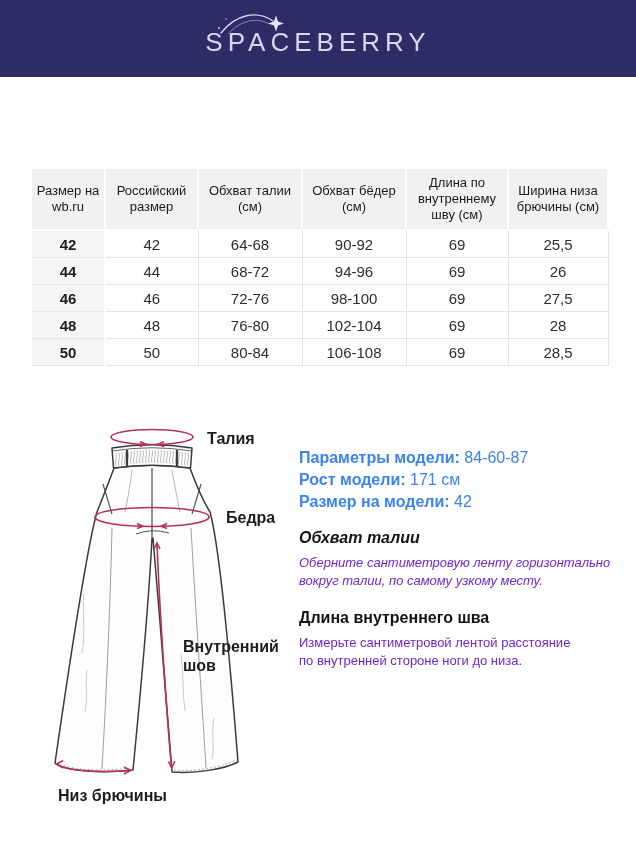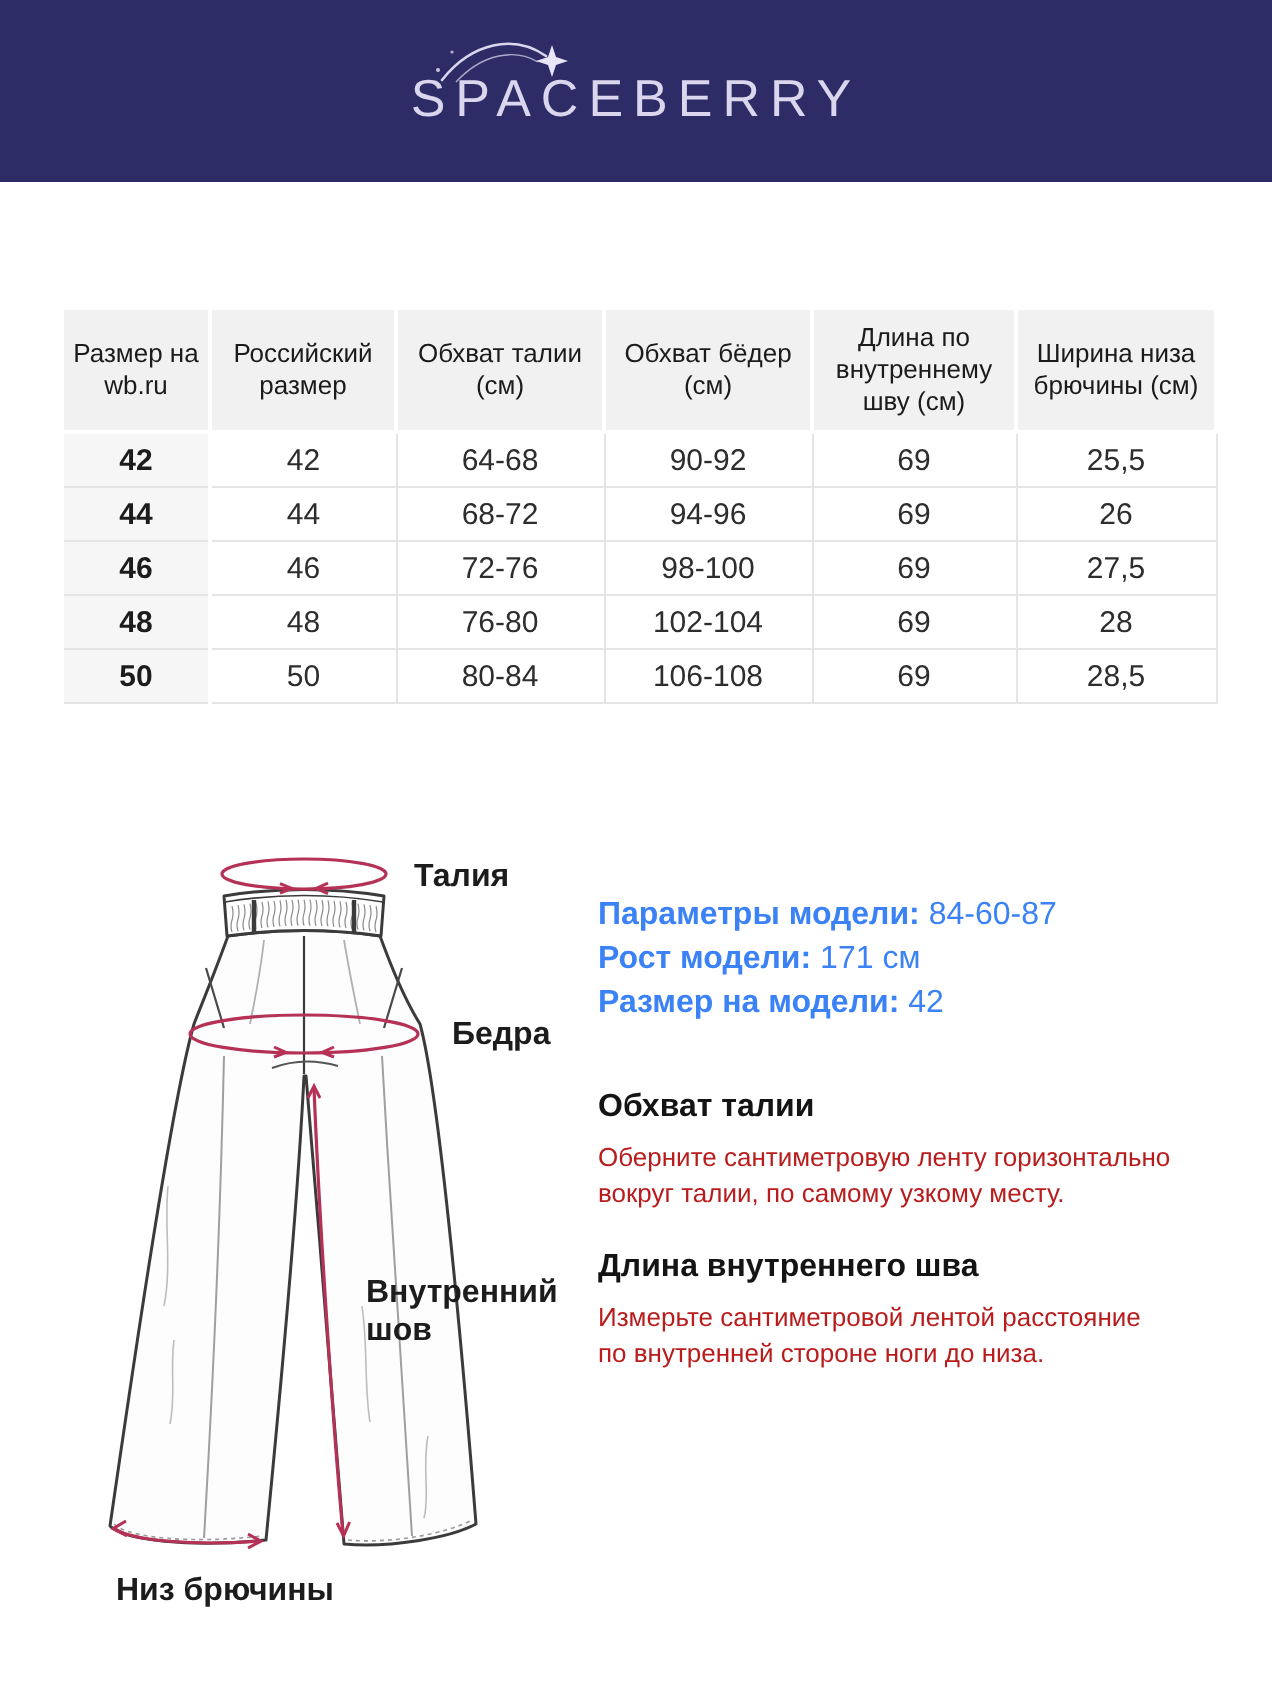--- a/index.html
+++ b/index.html
@@ -4,33 +4,33 @@
 <style>
   html,body { margin:0; padding:0; background:#ffffff; }
   .page {
     position:relative; width:636px; height:848px; overflow:hidden;
     font-family:"Liberation Sans","DejaVu Sans",sans-serif; background:#ffffff;
     color:#1f1f1f;
   }
 
   
   .brand-header {
-    position:absolute; left:0; top:0; width:636px; height:91px;
+    position:absolute; left:0; top:0; width:636px; height:77px;
     background:#2e2c67; display:flex; align-items:center; justify-content:center;
   }
   .brand-logo {
     position:relative; display:inline-block;
     color:#d9d6ee; font-size:26px; letter-spacing:5px; font-weight:400;
     padding-top:8px;
   }
   .comet { position:absolute; left:2px; top:-13px; pointer-events:none; }
 
   
   .size-table-wrap { position:absolute; left:30px; top:153px; }
-  table.size-table { border-collapse:collapse; table-layout:fixed; width:577px; }
+  table.size-table { border-collapse:collapse; table-layout:fixed; width:577px;margin-top:14px; }
   table.size-table th {
     background:#f1f1f1; border:2px solid #ffffff;
     font-size:13px; font-weight:400; color:#1b1b1b; line-height:16px;
     padding:6px 3px; text-align:center; vertical-align:middle; height:46px;
   }
   table.size-table td {
     border:1px solid #e5e5e5; background:#ffffff;
     font-size:15px; color:#2d2d2d; text-align:center; vertical-align:middle;
     height:26px; padding:0 2px;
   }
@@ -47,24 +47,24 @@
   .label-waist  { left:207px; top:429px; }
   .label-hips   { left:226px; top:508px; }
   .label-inseam { left:183px; top:637px; width:105px; }
   .label-hem    { left:46px;  top:786px;margin-left:12px; }
 
   
   .info-col { position:absolute; left:299px; top:447px; width:322px; }
   .param-line { font-size:16px; line-height:22px; color:#3b82f6; }
   .param-label { font-weight:700; }
   .guide-section { margin-top:20px; }
-  .guide-section.first { margin-top:32px; }
+  .guide-section.first { margin-top:16px;font-style:italic; }
   .guide-title { font-size:16px; font-weight:700; color:#141414; margin:0; }
   .guide-text {
-    margin:7px 0 0 0; font-size:13px; line-height:17.5px; color:#b91c1c; max-width:322px;
+    margin:7px 0 0 0; font-size:13px; line-height:17.5px; color:#6d28d9; max-width:322px;
   }
   .guide-text.narrow { max-width:276px; }
 </style>
 </head>
 <body>
 
 <div class="page">
 
   <div class="brand-header">
     <span class="brand-logo">

